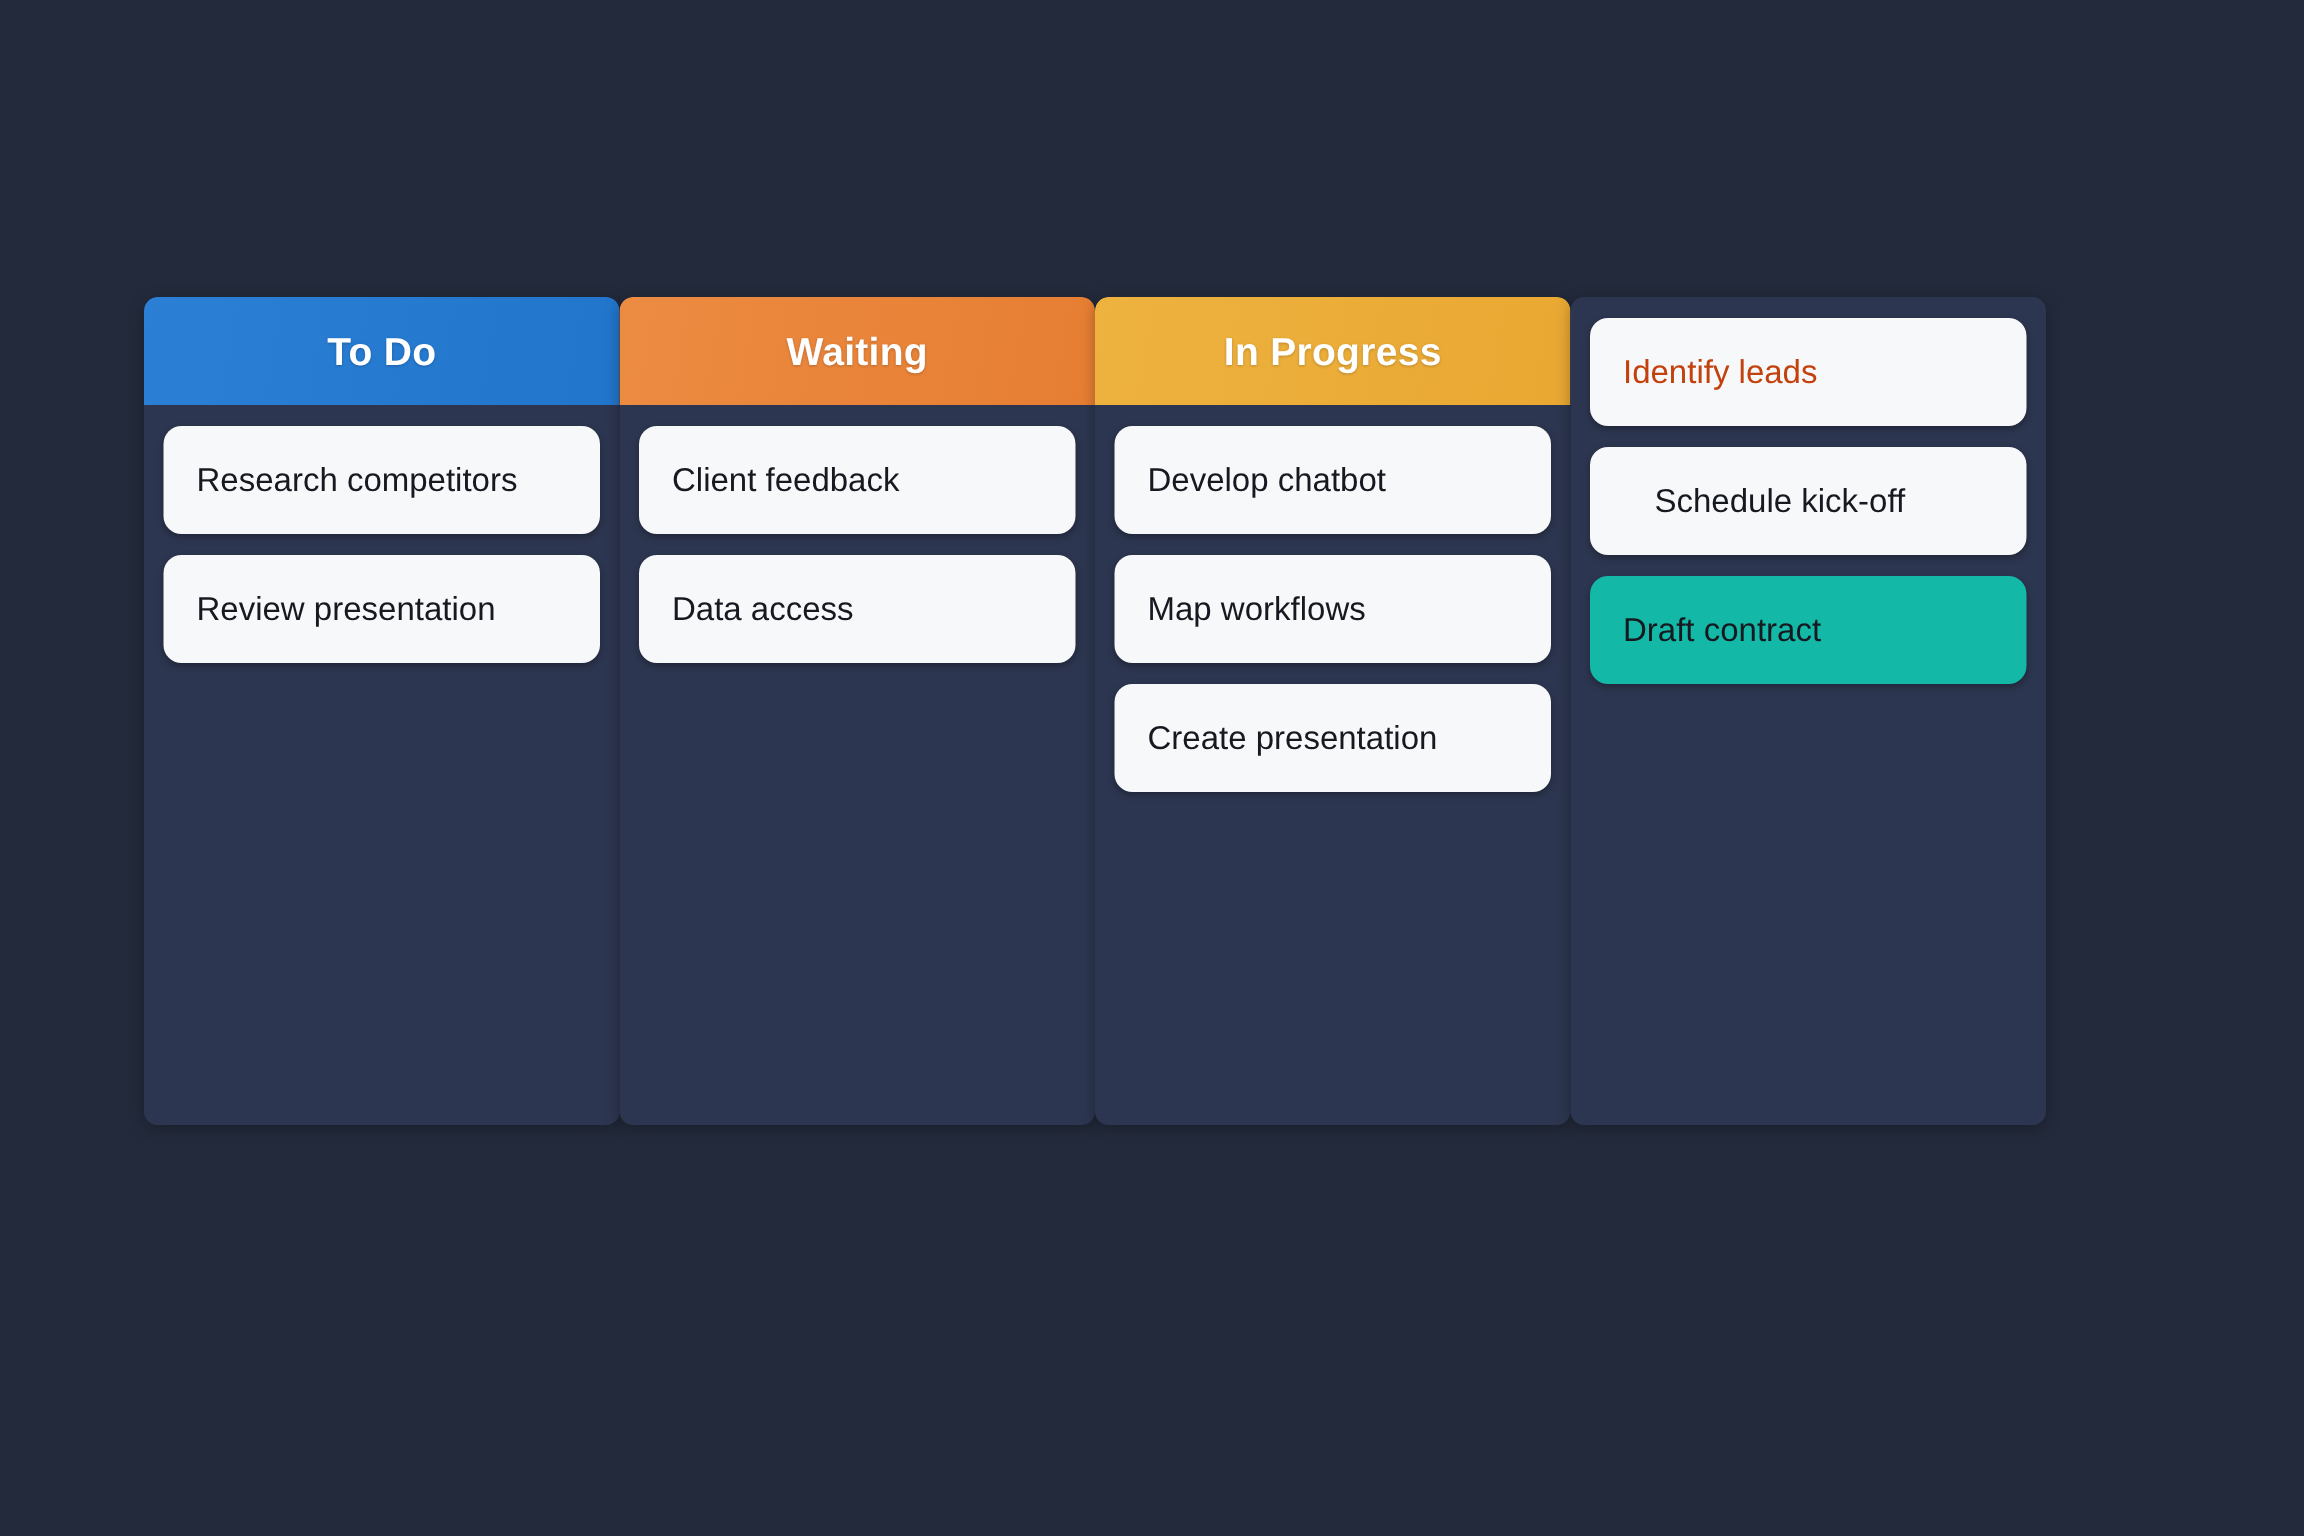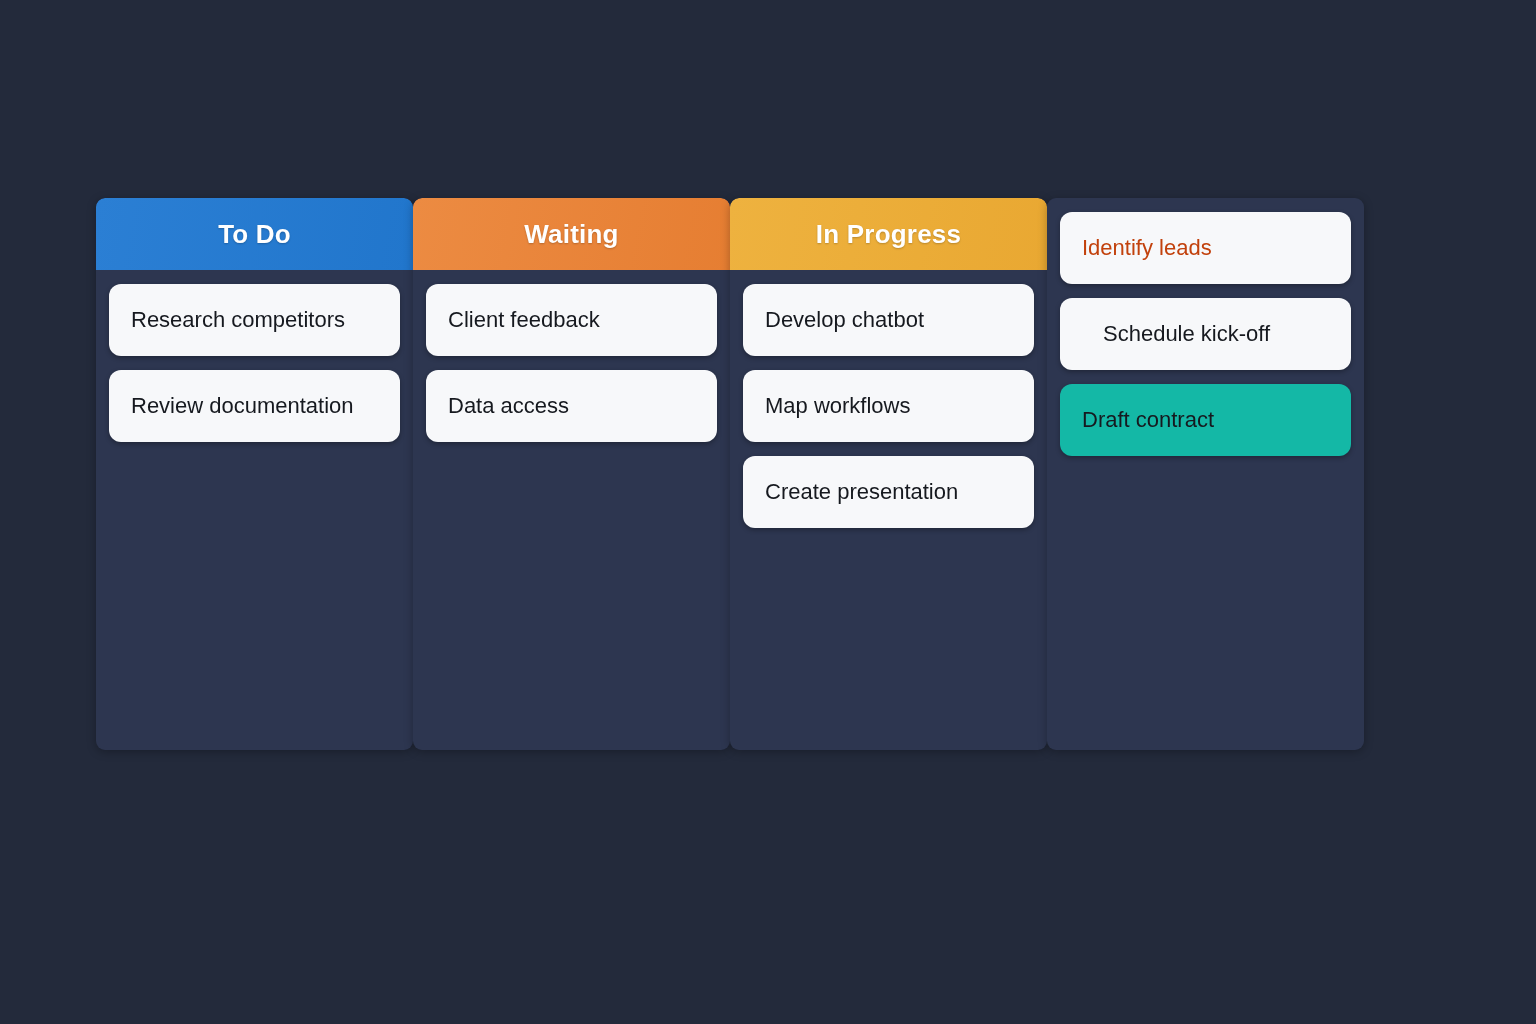--- a/index.html
+++ b/index.html
@@ -90,21 +90,21 @@
 <div id="board">
     <div class="column" style="background: rgb(45, 54, 80);">
       <div class="column-header" style="background: linear-gradient(100deg, rgb(43, 127, 212) 0%, rgb(33, 118, 204) 100%);">
         <span class="column-header-title">To Do</span>
       </div>
       <div class="column-body">
         <div class="card" style="background: rgb(247, 248, 250);">
           <span class="card-title" style="color: rgb(22, 25, 31);">Research competitors</span>
         </div>
         <div class="card" style="background: rgb(247, 248, 250);">
-          <span class="card-title" style="color: rgb(22, 25, 31);">Review documentation</span>
+          <span class="card-title" style="color: rgb(22, 25, 31);">Review presentation</span>
         </div>
       </div>
     </div>
     <div class="column" style="background: rgb(45, 54, 80);">
       <div class="column-header" style="background: linear-gradient(100deg, rgb(236, 139, 66) 0%, rgb(230, 126, 50) 100%);">
         <span class="column-header-title">Waiting</span>
       </div>
       <div class="column-body">
         <div class="card" style="background: rgb(247, 248, 250);">
           <span class="card-title" style="color: rgb(22, 25, 31);">Client feedback</span>

